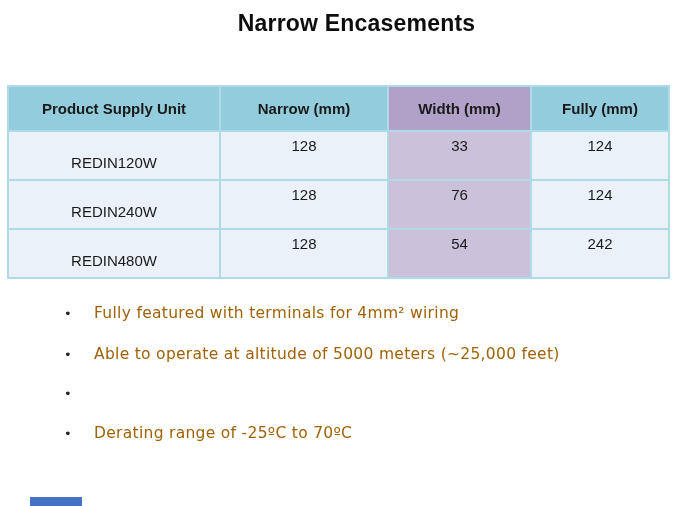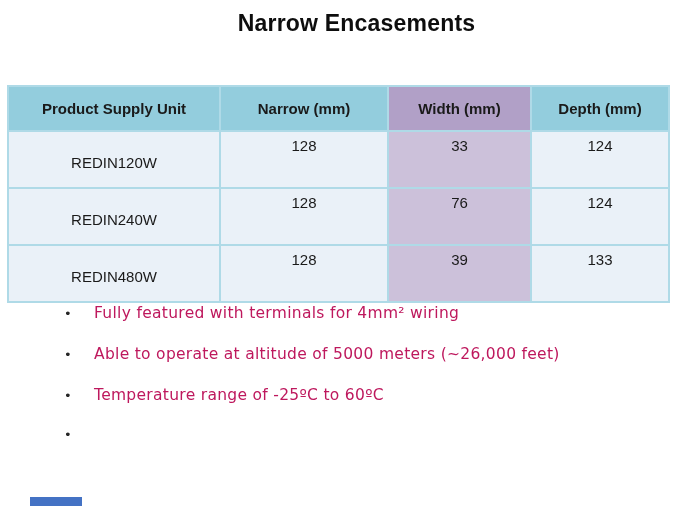--- a/index.html
+++ b/index.html
@@ -70,21 +70,21 @@
   .spec-table td.num {
     vertical-align: top;
     padding-top: 5px;
   }
   .spec-table td.hl {
     background: var(--width-fill, #ccc1da);
     text-align: center;
   }
   .spec-table td.product {
     vertical-align: bottom;
-    padding-bottom: 16px;
+    padding-bottom: 8px;
     font-size: 15px;
   }
   .bullets {
     position: absolute;
     left: 64px;
     top: 304px;
     margin: 0;
     padding: 0;
     list-style: none;
     display: flex;
@@ -99,21 +99,21 @@
   }
   .bullets .dot {
     width: 30px;
     flex: 0 0 30px;
     font-size: 13px;
     color: #262626;
   }
   .bullets .btext {
     font-size: 15.5px;
     letter-spacing: 0.3px;
-    color: #be185d;
+    color: #a16207;
   }
   .accent-bar {
     position: absolute;
     left: 30px;
     top: 497px;
     width: 52px;
     height: 12px;
     background: var(--accent-blue, #4472c4);
   }
 </style>
@@ -129,58 +129,58 @@
       <col class="c-product">
         <col class="c-height">
         <col class="c-width">
         <col class="c-depth">
     </colgroup>
     <thead>
       <tr>
         <th>Product Supply Unit</th>
         <th>Narrow (mm)</th>
         <th class="hl">Width (mm)</th>
-        <th>Depth (mm)</th>
+        <th>Fully (mm)</th>
       </tr>
     </thead>
     <tbody>
       <tr>
         <td class="product">REDIN120W</td>
         <td class="num">128</td>
         <td class="num hl">33</td>
         <td class="num">124</td>
       </tr>
       <tr>
         <td class="product">REDIN240W</td>
         <td class="num">128</td>
         <td class="num hl">76</td>
         <td class="num">124</td>
       </tr>
       <tr>
         <td class="product">REDIN480W</td>
         <td class="num">128</td>
-        <td class="num hl">39</td>
-        <td class="num">133</td>
+        <td class="num hl">54</td>
+        <td class="num">242</td>
       </tr>
     </tbody>
   </table>
 
   <ul class="bullets">
     <li>
       <span class="dot">•</span>
       <span class="btext">Fully featured with terminals for 4mm² wiring</span>
     </li>
     <li>
       <span class="dot">•</span>
-      <span class="btext">Able to operate at altitude of 5000 meters (~26,000 feet)</span>
+      <span class="btext">Able to operate at altitude of 5000 meters (~25,000 feet)</span>
     </li>
     <li>
       <span class="dot">•</span>
-      <span class="btext">Temperature range of -25ºC to 60ºC</span>
     </li>
     <li>
       <span class="dot">•</span>
+      <span class="btext">Derating range of -25ºC to 70ºC</span>
     </li>
   </ul>
 
   <div class="accent-bar"></div>
 
 </div>
 
 </body></html>

